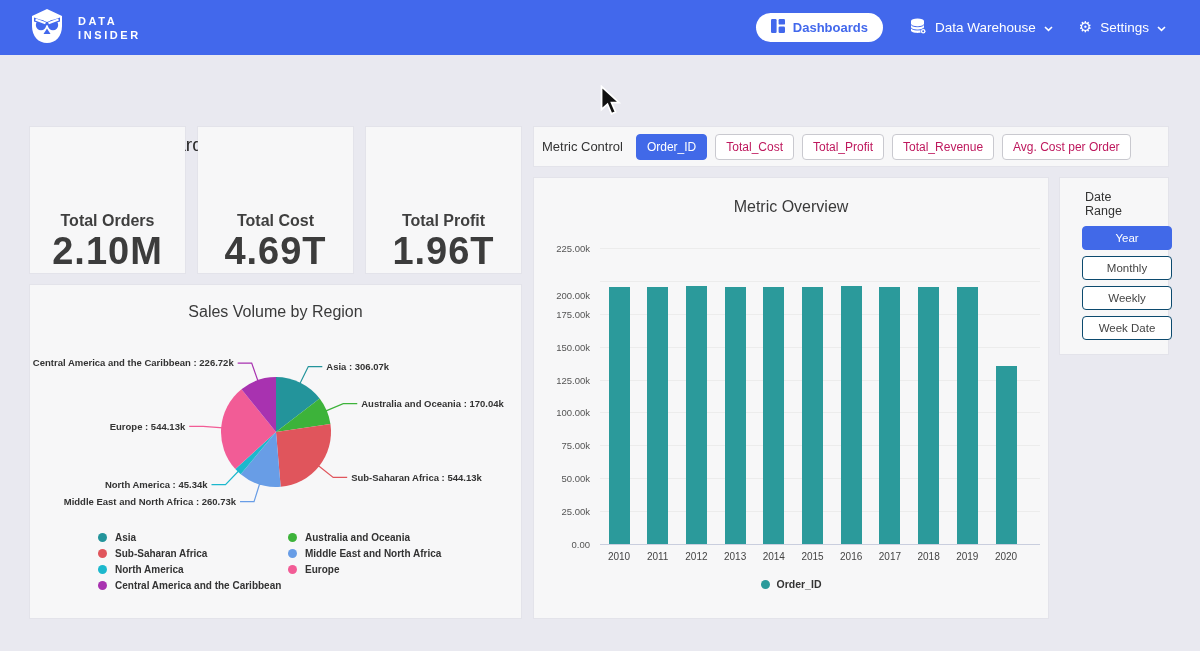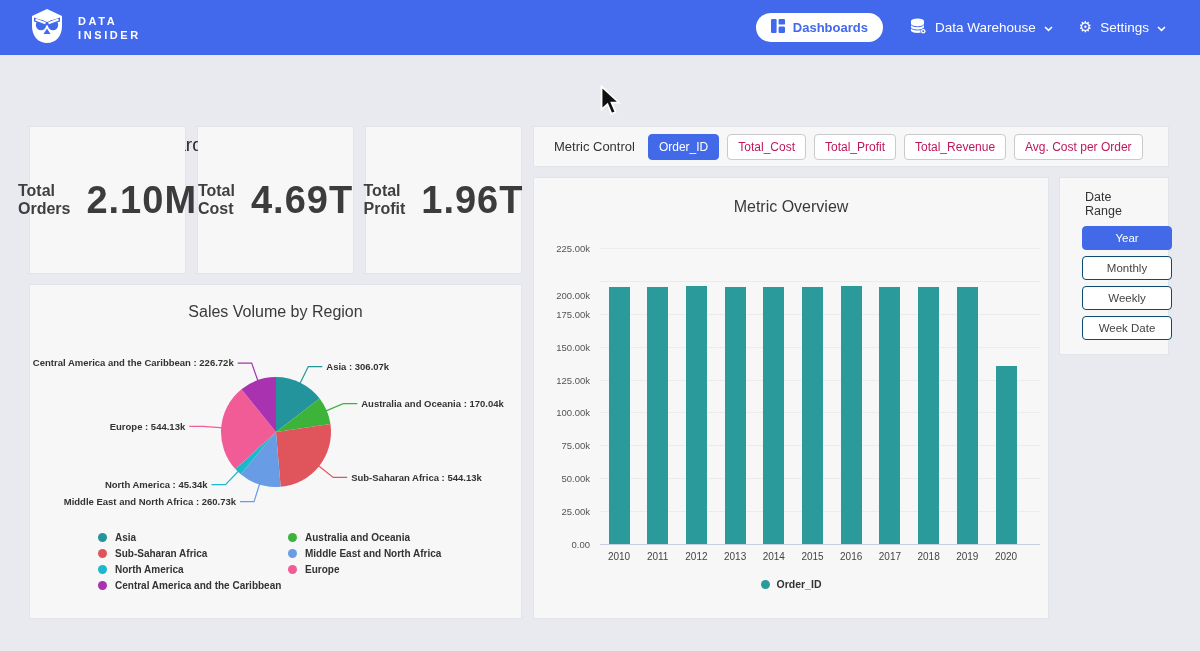--- a/index.html
+++ b/index.html
@@ -26,26 +26,26 @@
   .action { display:flex; align-items:center; gap:7px; font-size:13px; color:#2f2f2f; cursor:pointer; }
   .boost-label { color:#9b9ba3; }
   .boost-value { color:#9fb3f2; }
 
   
   .panel { position:absolute; background:#f7f7f8; box-shadow:0 0 0 1px rgba(0,0,0,0.025); }
 
   
   .kpi-row { position:absolute; left:30px; top:127px; width:491px; height:146px; display:flex; gap:13px; }
   .kpi-card { width:155px; height:146px; background:#f7f7f8; box-shadow:0 0 0 1px rgba(0,0,0,0.025);
-              display:flex; align-items:center; justify-content:center; gap:16px; }
+              display:flex; flex-direction:column; align-items:center; justify-content:flex-end; }
   .kpi-label { font-size:16px; color:#3f3f3f; font-weight:bold; }
   .kpi-value { font-size:38px; color:#3c3c3c; font-weight:bold; letter-spacing:1px; }
 
   
-  .metric-control { left:534px; top:127px; width:634px; height:39px; display:flex; align-items:center; gap:9px; padding-left:20px; }
+  .metric-control { left:534px; top:127px; width:634px; height:39px; display:flex; align-items:center; gap:9px; padding-left:8px; }
   .mc-label { font-size:13px; color:#333; margin-right:4px; }
   .mc-btn { font-size:12px; padding:5px 10px; border-radius:4px; border:1px solid #c9c9cf; background:#fff; color:#be185d; cursor:pointer; font-family:inherit; }
   .mc-btn.selected { background:#4169e8; border-color:#4169e8; color:#fff; }
 
   
   .chart-panel { left:534px; top:178px; width:514px; height:440px; }
   .chart-title { position:absolute; left:0; top:20px; width:100%; text-align:center; font-size:16px; color:#3a3a3a; }
   .gridline { position:absolute; height:1px; background:#ececec; }
   .gridline.zero { background:#c9cede; }
   .ytick { position:absolute; left:0; width:56px; text-align:right; font-size:9.5px; color:#555; }

